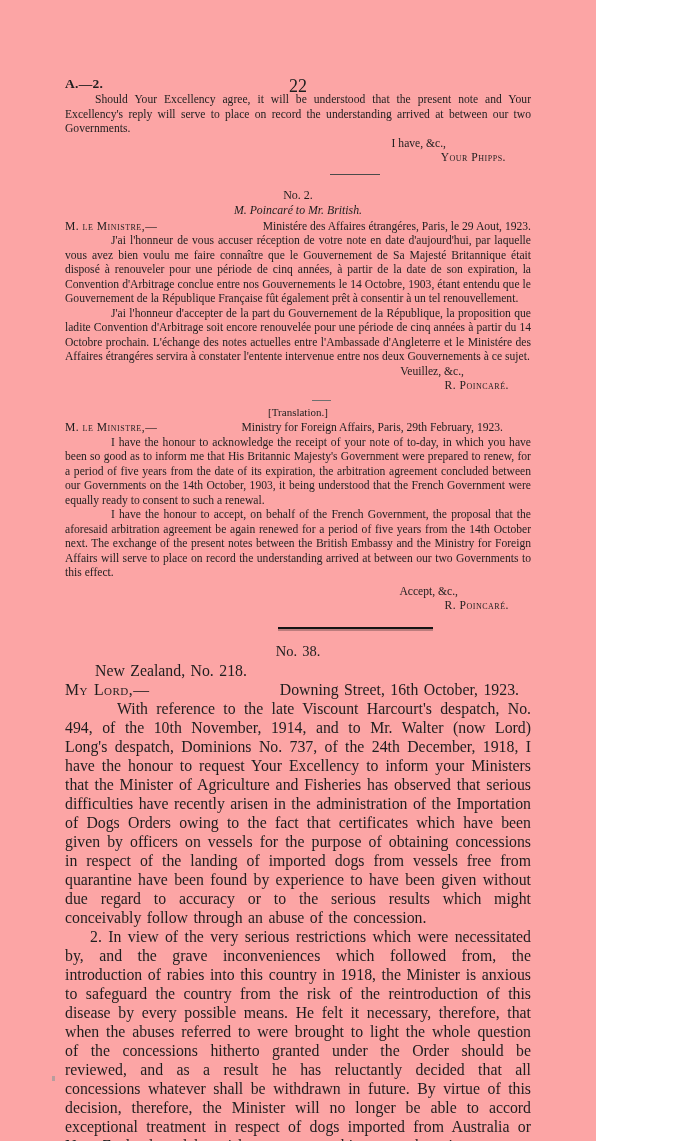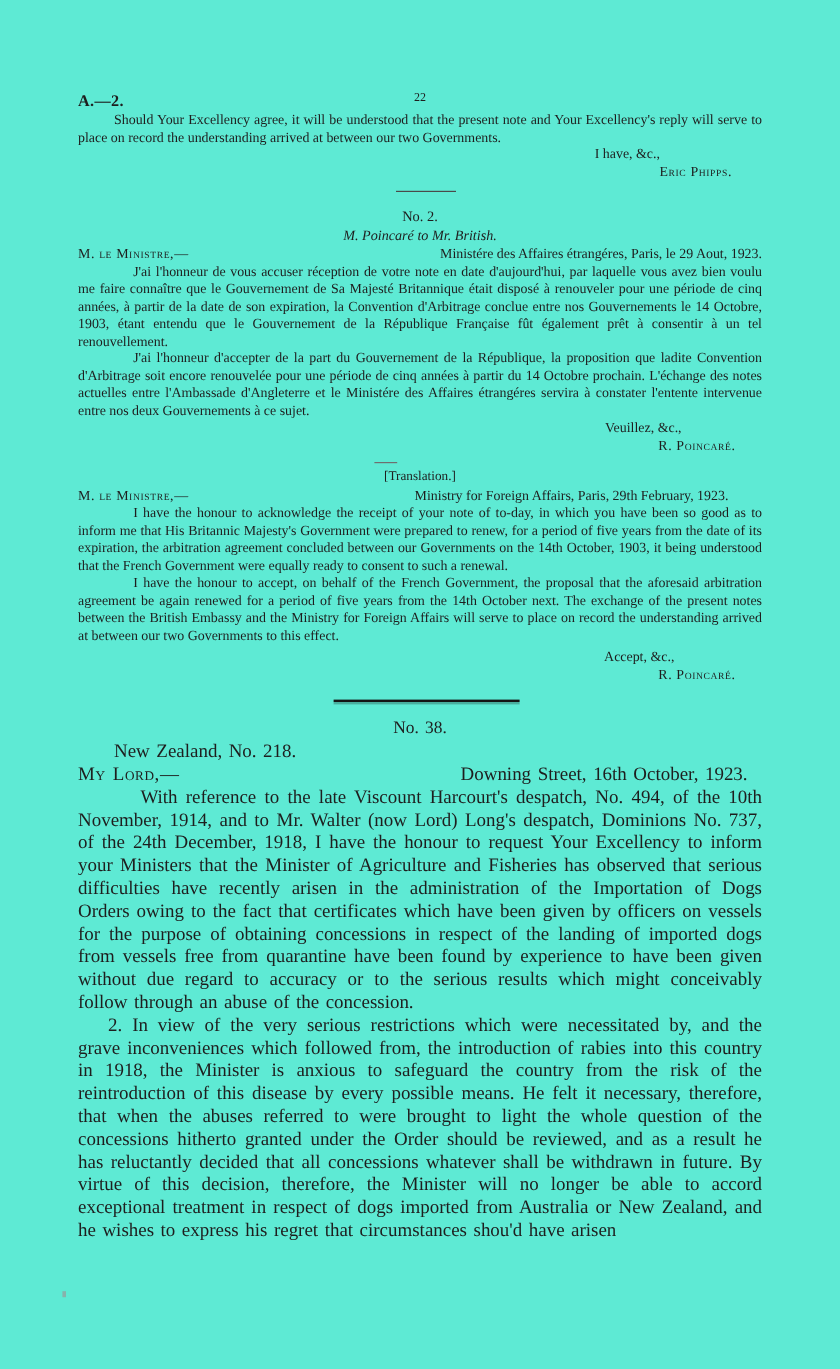--- a/index.html
+++ b/index.html
@@ -1,28 +1,28 @@
 <!DOCTYPE html>
 <html><head>
 <meta charset="utf-8">
 <style>
   html,body { margin:0; padding:0; background:#ffffff; }
   .page {
-    width:700px; height:1141px; position:relative; overflow:hidden;
-    background:#5eead4;
+    width:596px; height:1141px; position:relative; overflow:hidden;
+    background:#fca5a5;
     font-family:"Liberation Serif","DejaVu Serif",serif;
     color:#1e1e1e;
     -webkit-font-smoothing:antialiased;
   }
   .content { padding:0 65px; }
 
   
   .header { position:relative; margin-top:76px; height:17px; }
   .doc-ref { position:absolute; left:0; top:0; font-weight:bold; font-size:13.5px; letter-spacing:0.3px; }
-  .page-num { position:absolute; left:50%; transform:translateX(-50%); top:0; font-size:10px; }
+  .page-num { position:absolute; left:50%; transform:translateX(-50%); top:0; font-size:18px; }
 
   
   .small { font-size:11.6px; line-height:14.5px; }
   .big   { font-size:15.8px; line-height:19px; word-spacing:1.5px; }
 
   p.para { margin:0; text-align:justify; }
   .indent-sm { text-indent:30px; }
   .indent-md { text-indent:25px; }
   .indent-lg { text-indent:46px; }
   .indent-xl { text-indent:52px; }
@@ -70,21 +70,21 @@
   <div class="content">
 
     <div class="header">
       <span class="doc-ref">A.—2.</span>
       <span class="page-num">22</span>
     </div>
 
     <div class="small">
       <p class="para indent-sm">Should Your Excellency agree, it will be understood that the present note and Your Excellency's reply will serve to place on record the understanding arrived at between our two Governments.</p>
       <p class="right-line pr-85">I have, &amp;c.,</p>
-      <p class="right-line pr-25 smallcaps">Eric Phipps.</p>
+      <p class="right-line pr-25 smallcaps">Your Phipps.</p>
       <div class="divider-thin"></div>
     </div>
 
     <div class="small">
       <p class="heading-center no2-heading">No. 2.</p>
       <p class="heading-center no2-sub italic">M. Poincaré to Mr. British.</p>
       <div class="dateline-row gap-2">
         <span class="salutation smallcaps">M. le Ministre,—</span>
         <span class="dateline dl-right-0">Ministére des Affaires étrangéres, Paris, le 29 Aout, 1923.</span>
       </div>

